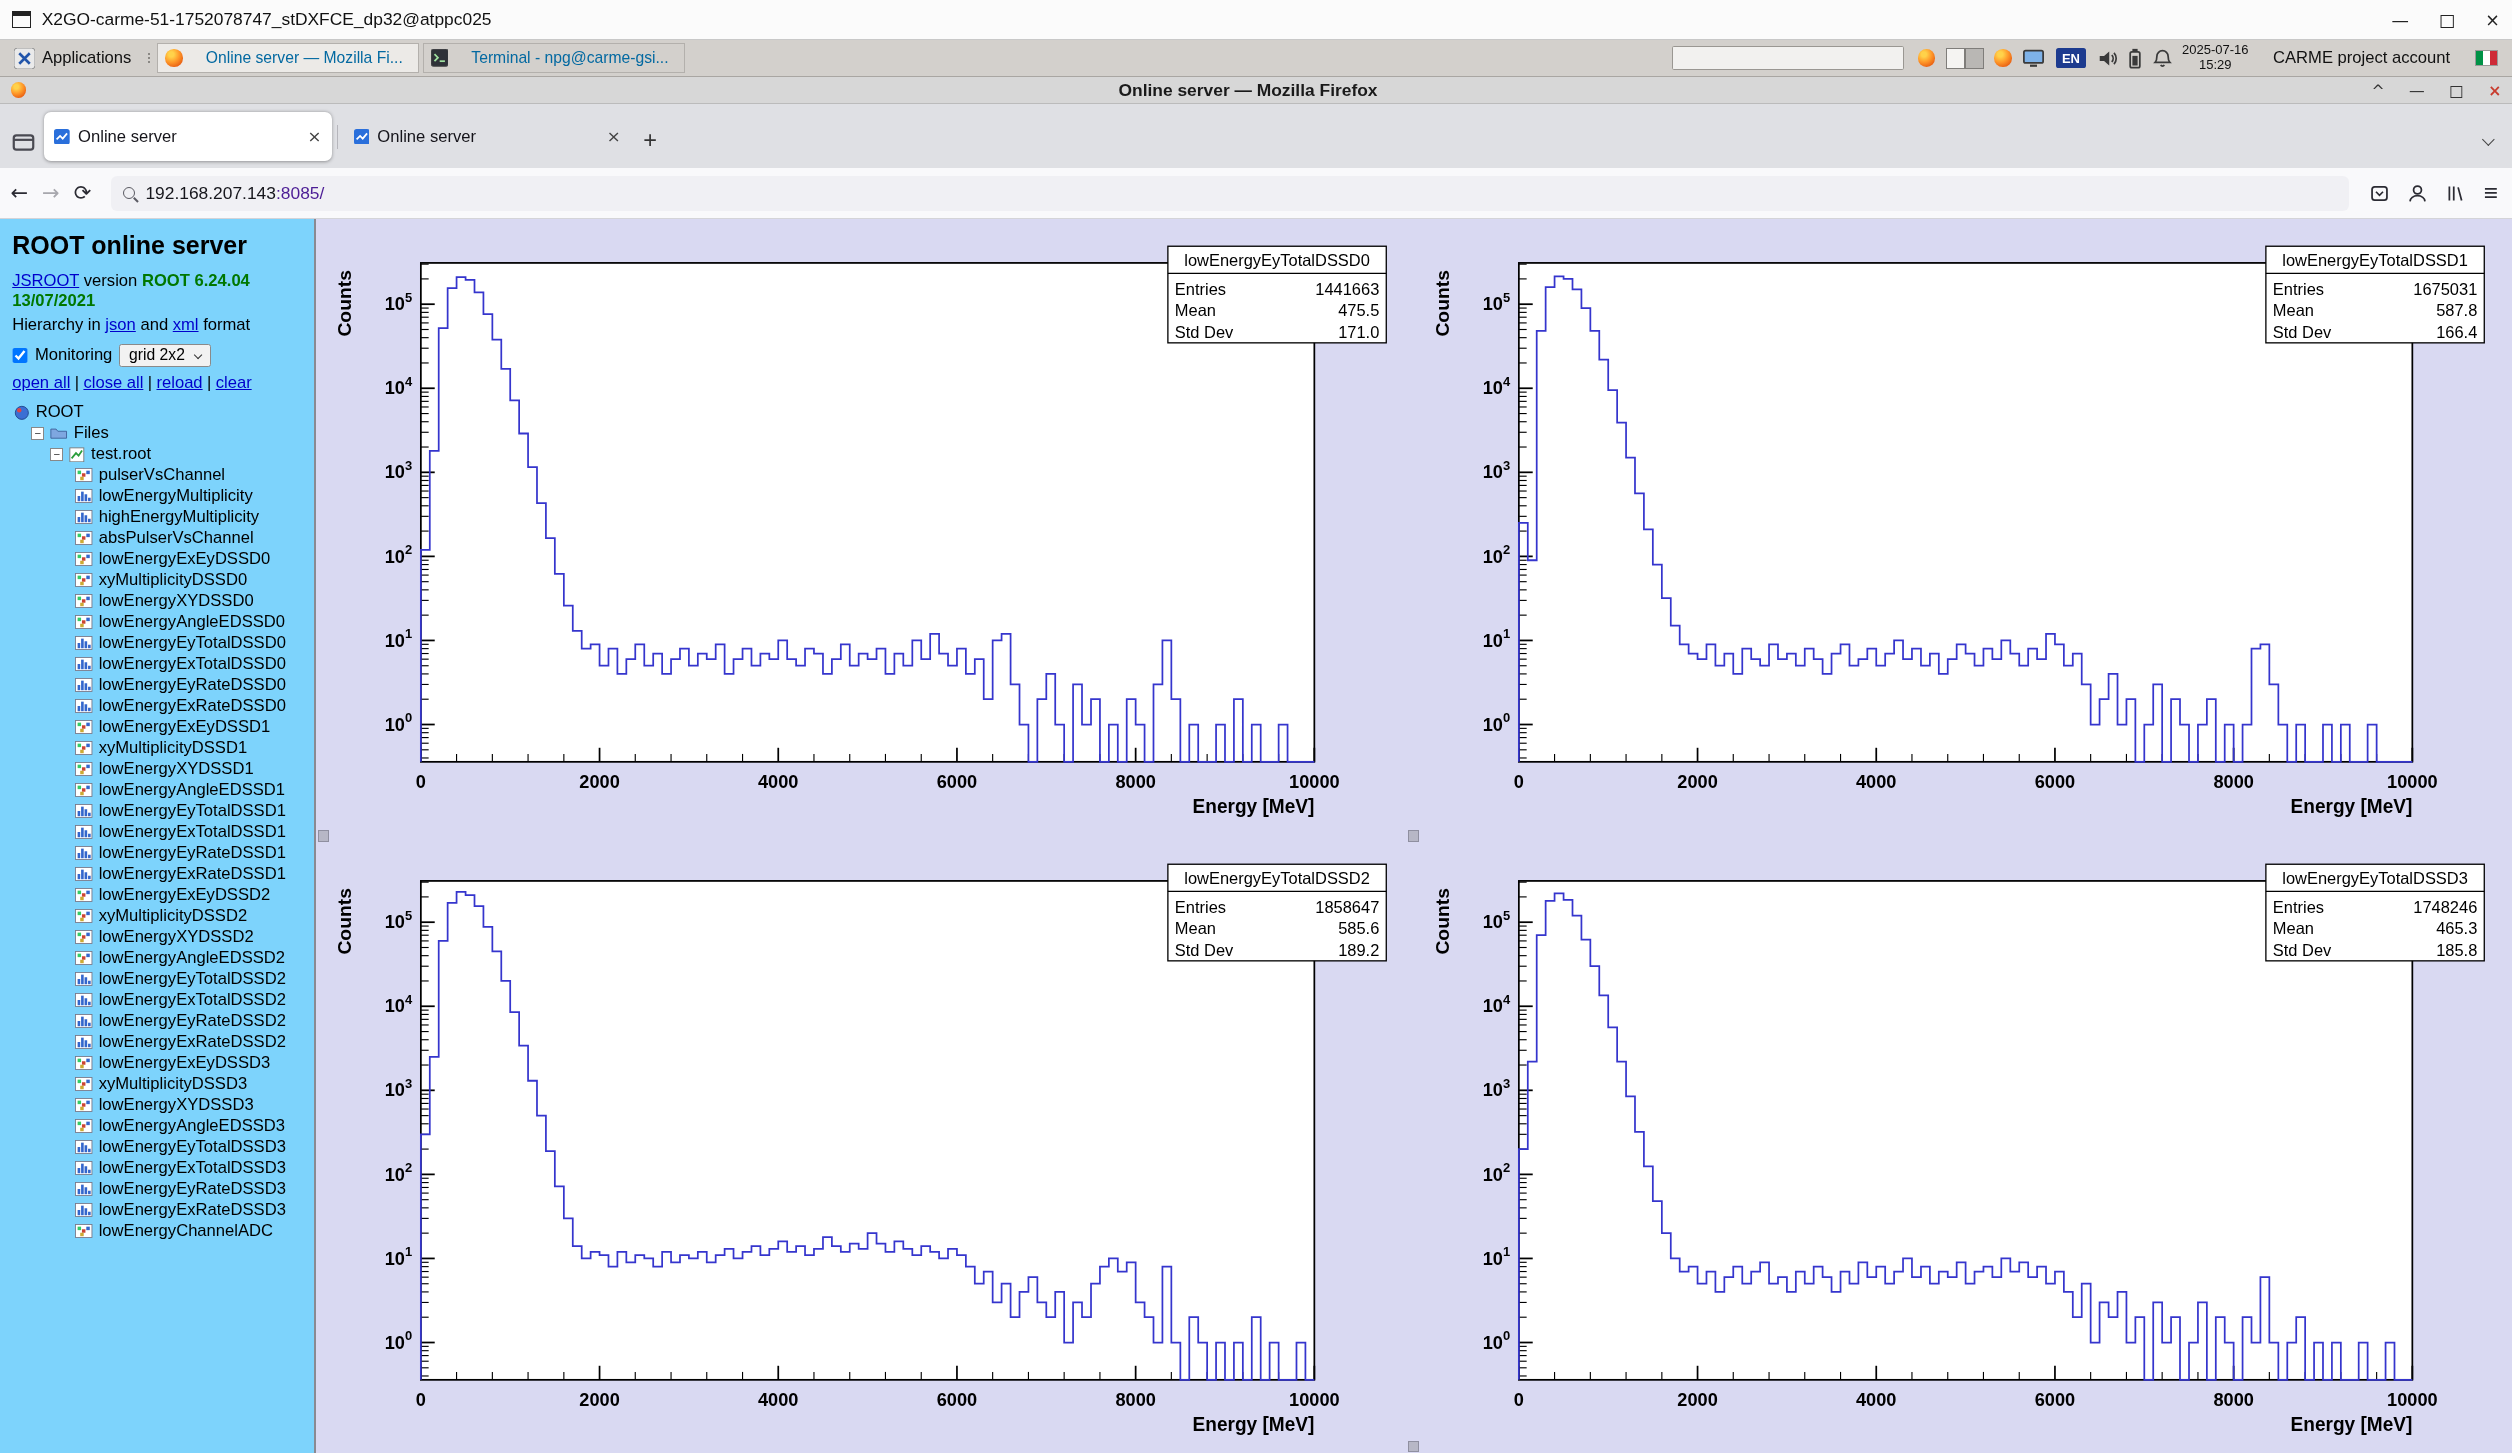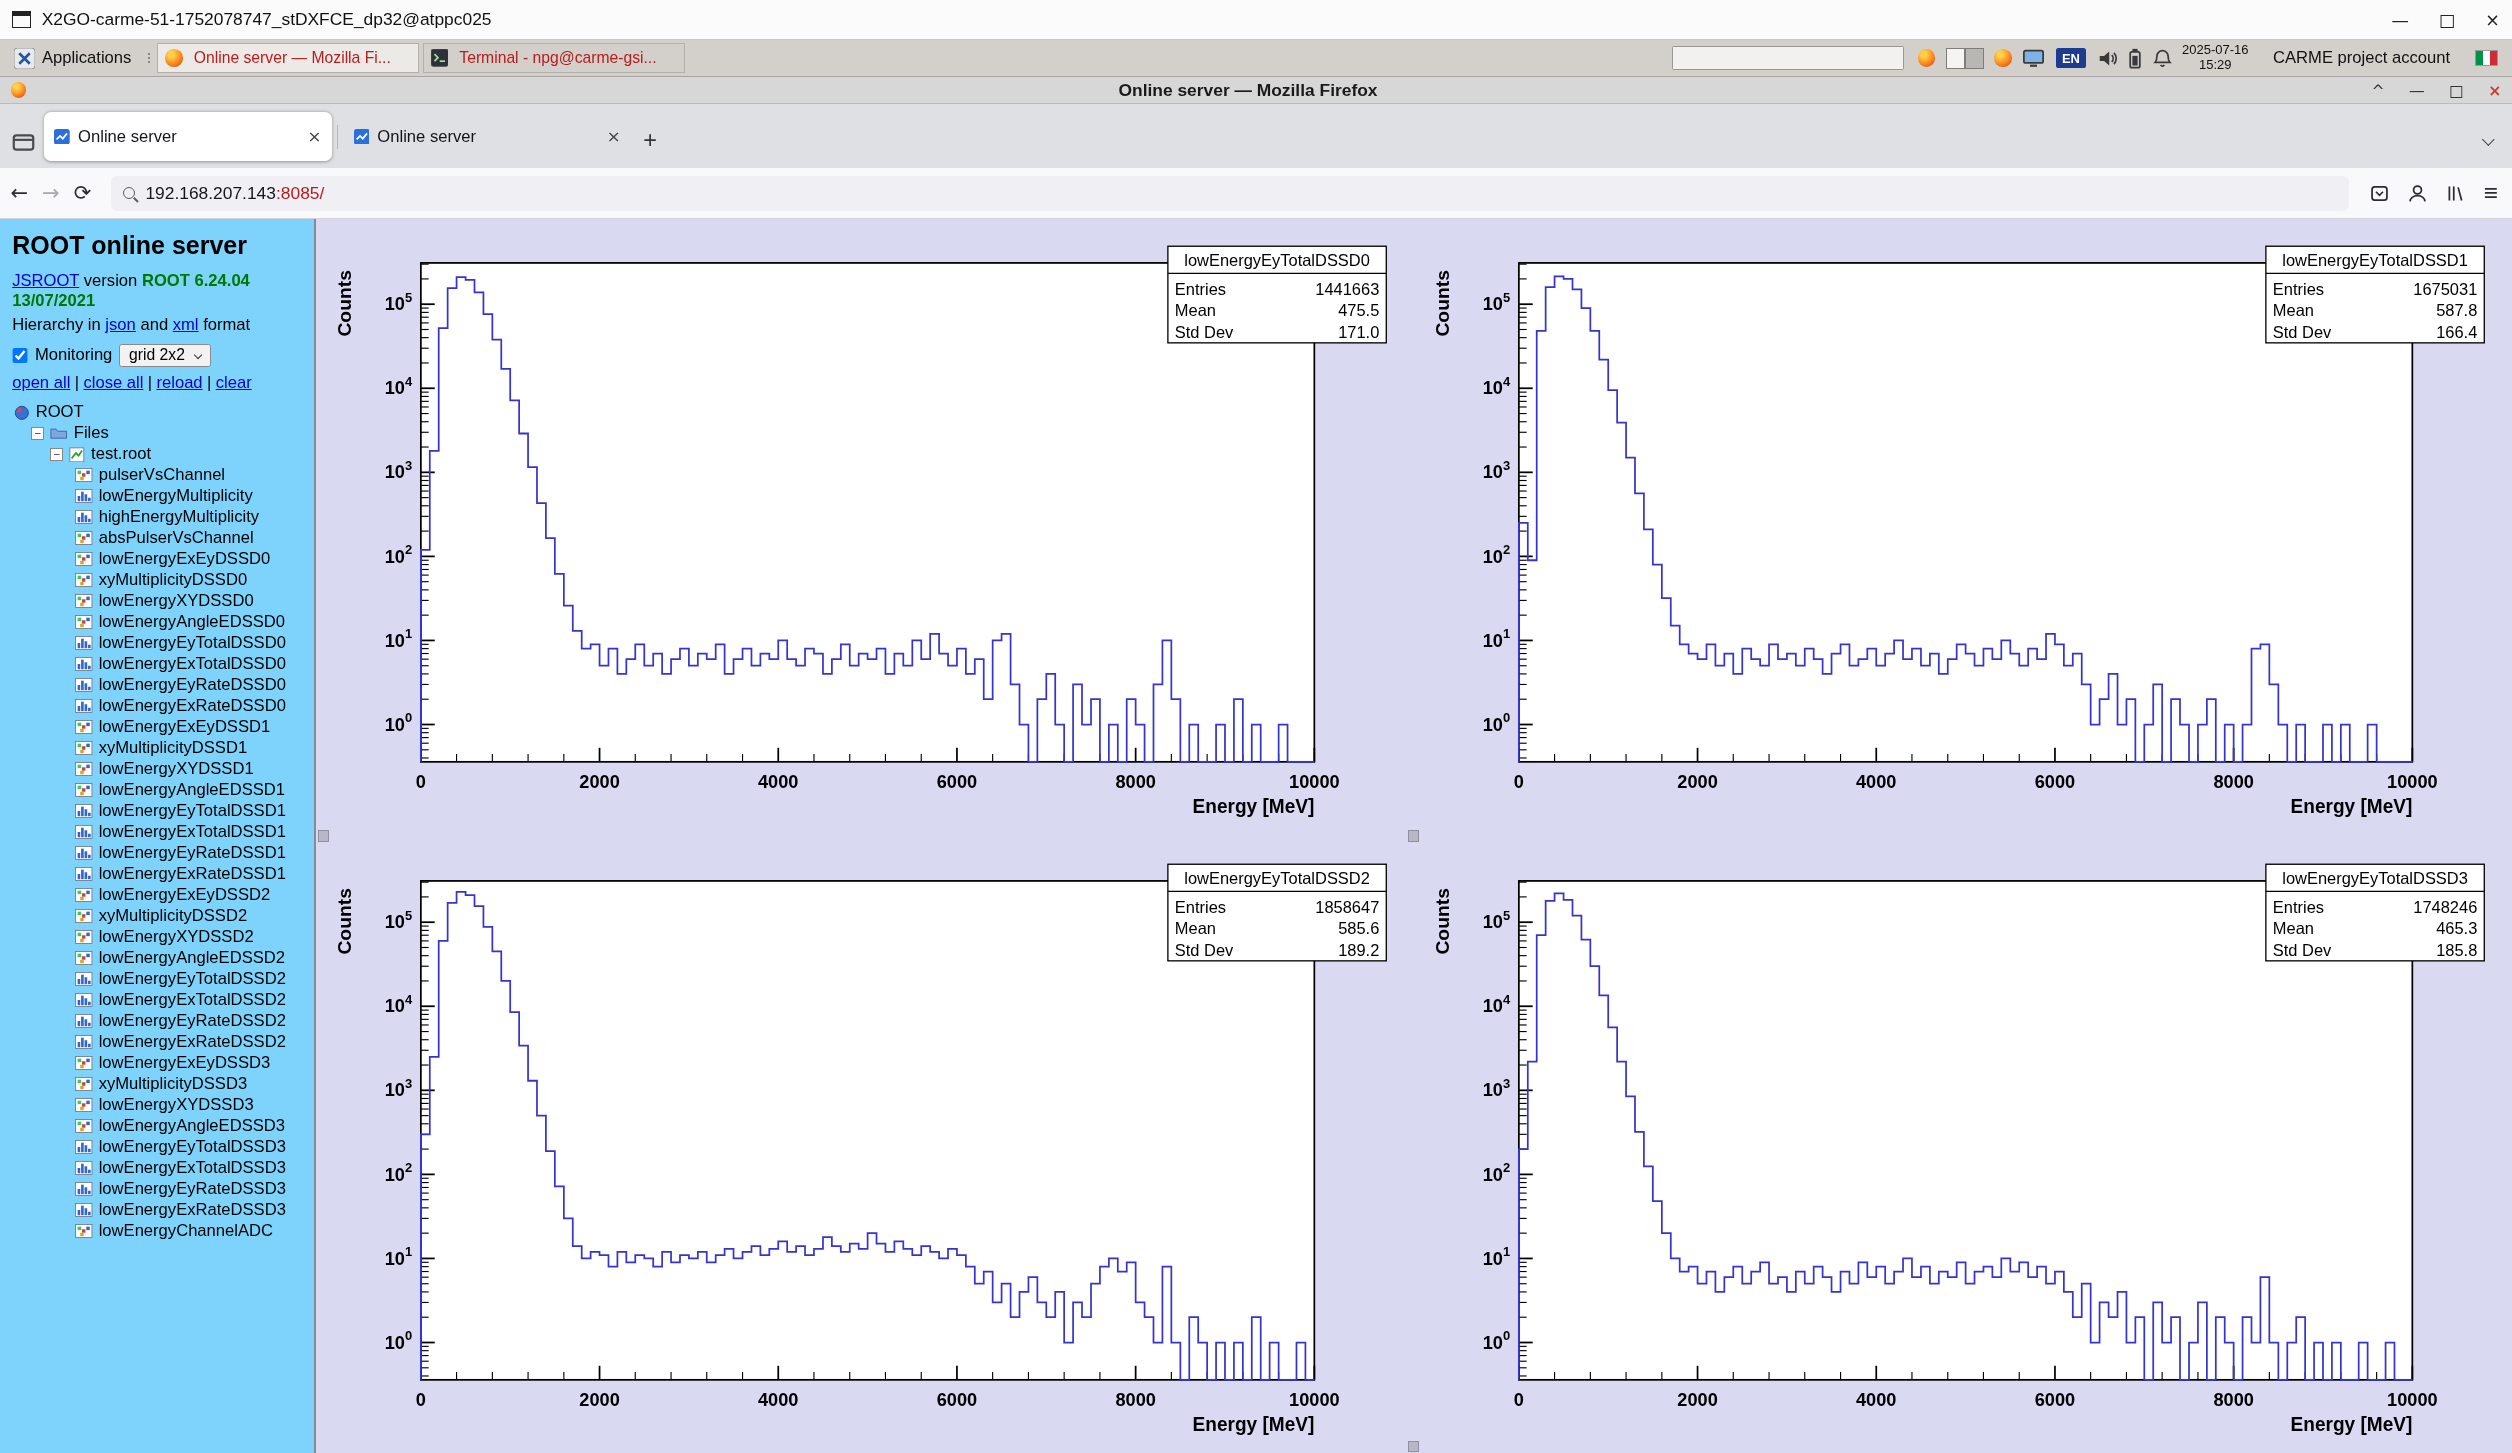--- a/index.html
+++ b/index.html
@@ -12,21 +12,21 @@
 .x2go-appicon{width:19px;height:17.4px;border:1.7px solid #222;border-top-width:5.2px;margin-right:10.5px}
 .x2go-title{font-size:17.4px;color:#111}
 .winctl{margin-left:auto;display:flex;gap:30px;font-size:17.4px;color:#222}
 .winctl span{font-family:"DejaVu Sans",sans-serif;cursor:default}
 
 
 .taskbar{height:37px;background:#d3d0cc;border-bottom:0.9px solid #a9a6a2;display:flex;align-items:center;flex:0 0 auto;padding:0 5.2px;gap:5.2px}
 .apps{display:flex;align-items:center;gap:7px;padding:0 8.7px;height:31px;font-size:16.6px;color:#111}
 .panel-sep{width:7px;height:26px;display:flex;flex-direction:column;justify-content:center;gap:2.6px}
 .panel-sep i{display:block;width:1.7px;height:1.7px;background:#8a8884;margin:0 auto}
-.win-btn{width:262px;height:30px;display:flex;align-items:center;gap:11px;padding:0 7px;font-size:15.7px;border:0.9px solid #b3b0ac;color:#b91c1c;overflow:hidden;white-space:nowrap}
+.win-btn{width:262px;height:30px;display:flex;align-items:center;gap:23px;padding:0 7px;font-size:15.7px;border:0.9px solid #b3b0ac;color:#0369a1;overflow:hidden;white-space:nowrap}
 .win-btn.active{background:#eceae7}
 .win-btn .lbl{overflow:hidden;text-overflow:ellipsis}
 .ff-ball{width:17.4px;height:17.4px;border-radius:50%;background:radial-gradient(circle at 35% 30%,#ffd24a 15%,#ff9a2a 45%,#e85d12 80%);flex:0 0 auto}
 .tb-spacer{flex:1}
 .panel-inset{width:232px;height:24.4px;background:#f2f1ef;border:0.9px solid #9a9792;border-radius:1.7px}
 .tray{display:flex;align-items:center;gap:10.5px;padding:0 8.7px}
 .pager{display:flex}
 .pager span{width:19px;height:21px;border:0.9px solid #7f7d7a}
 .pager .ws1{background:#f5f4f2}
 .pager .ws2{background:#b9b7b4}
@@ -53,21 +53,21 @@
 .alltabs{margin:0 12.2px 21px auto}
 .chev{display:inline-block;width:8.7px;height:8.7px;border-right:1.7px solid #444;border-bottom:1.7px solid #444;transform:rotate(45deg)}
 .tabbar-left{margin:0 8.7px 14px 5.2px}
 
 
 .navbar{height:51px;background:#f9f9fb;border-bottom:0.9px solid #d4d4d8;display:flex;align-items:center;padding:0 10.5px;gap:14px;flex:0 0 auto}
 .nav-ico{font-size:21px;color:#2b2b33;font-family:"DejaVu Sans",sans-serif}
 .nav-ico.dis{color:#a7a7ad}
 .urlbar{flex:1;height:35px;background:#f0f0f4;border-radius:6.1px;display:flex;align-items:center;padding:0 12.2px;gap:10.5px;margin:0 5.2px}
 .url-text{font-size:17.4px;color:#16161c}
-.url-text .port{color:#b91c1c}
+.url-text .port{color:#4c1d95}
 .mag{width:12.2px;height:12.2px;border:1.7px solid #5b5b63;border-radius:50%;position:relative;flex:0 0 auto}
 .mag::after{content:"";position:absolute;width:6.1px;height:1.7px;background:#5b5b63;transform:rotate(45deg);right:-5.2px;bottom:-2.6px}
 .nav-right{display:flex;align-items:center;gap:17.4px;padding-right:3.5px}
 .menu-glyph{font-size:24.4px;color:#2b2b33}
 
 
 .content{flex:1;display:flex;min-height:0}
 .sidebar{width:316px;background:#7dd3fc;border-right:2.6px solid #8a8a92;padding:8.7px 0 0 12.2px;font-size:16.6px;overflow:hidden;flex:0 0 auto}
 .sb-title{font-size:25px;font-weight:bold;margin:3.5px 0 10.5px;color:#000}
 .sb-line{margin:4.4px 0;color:#000}

